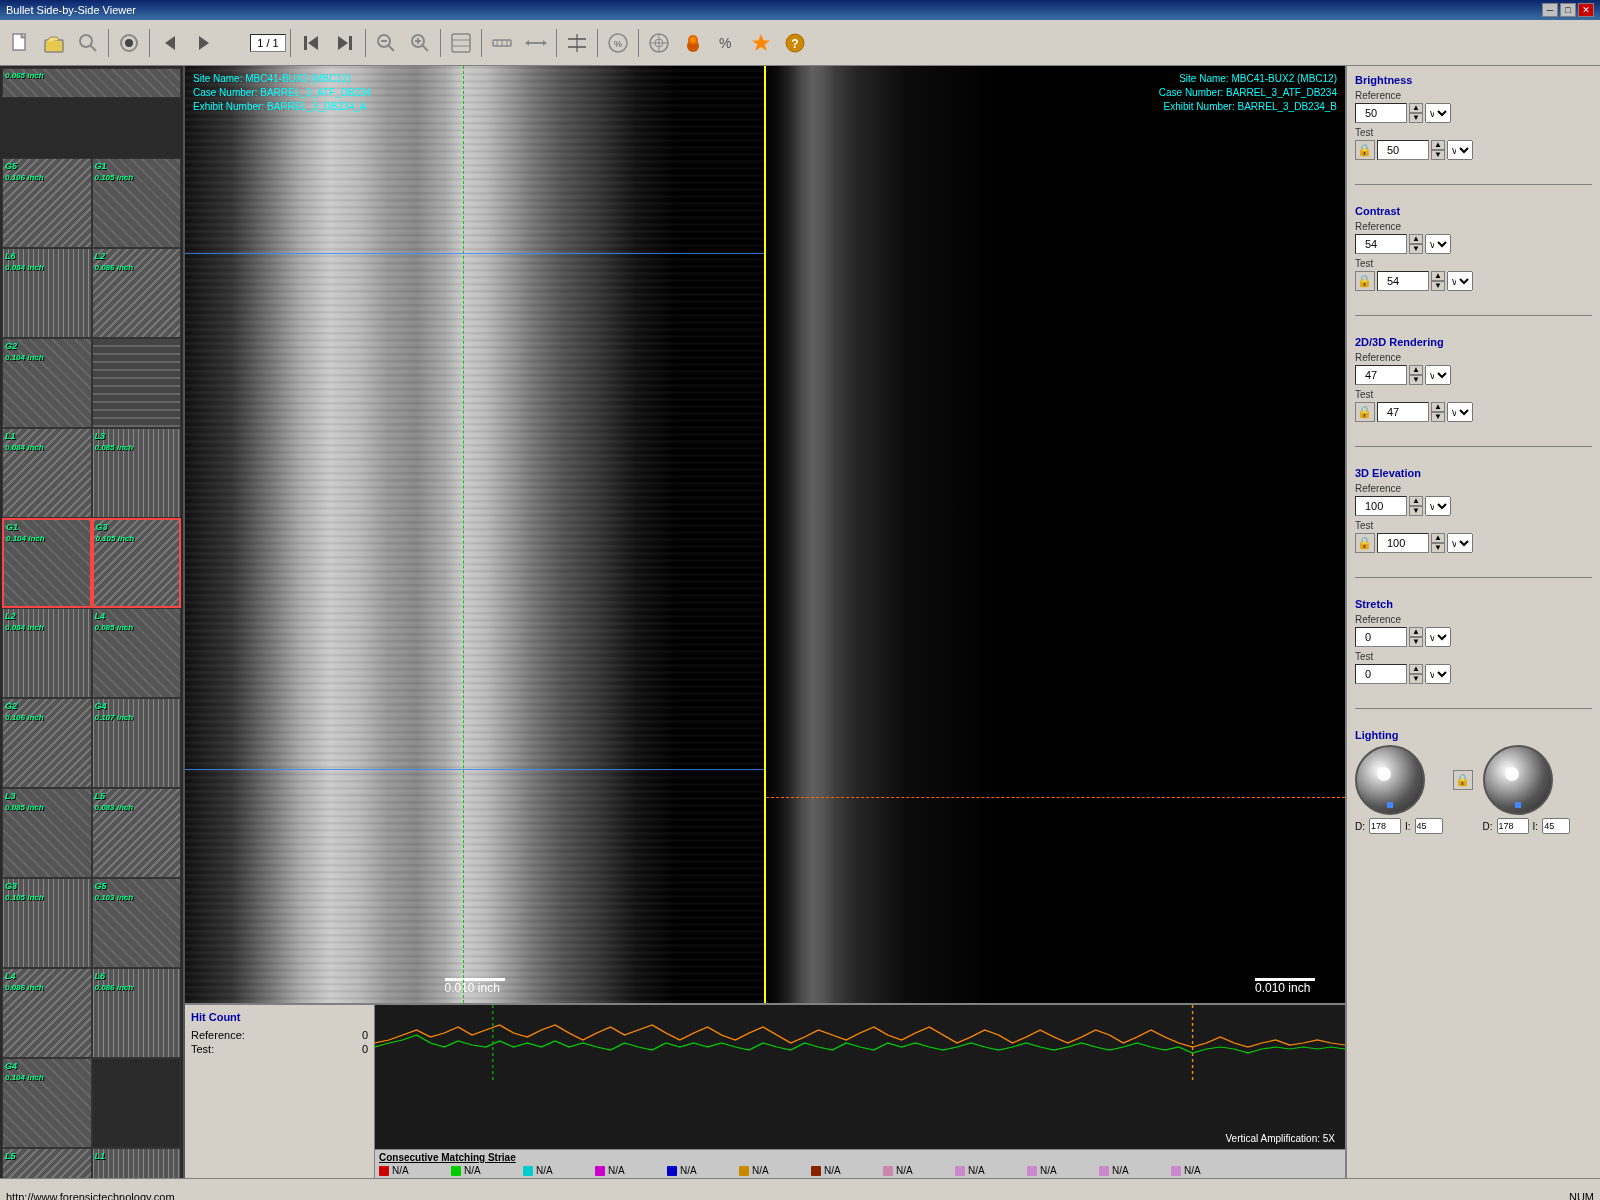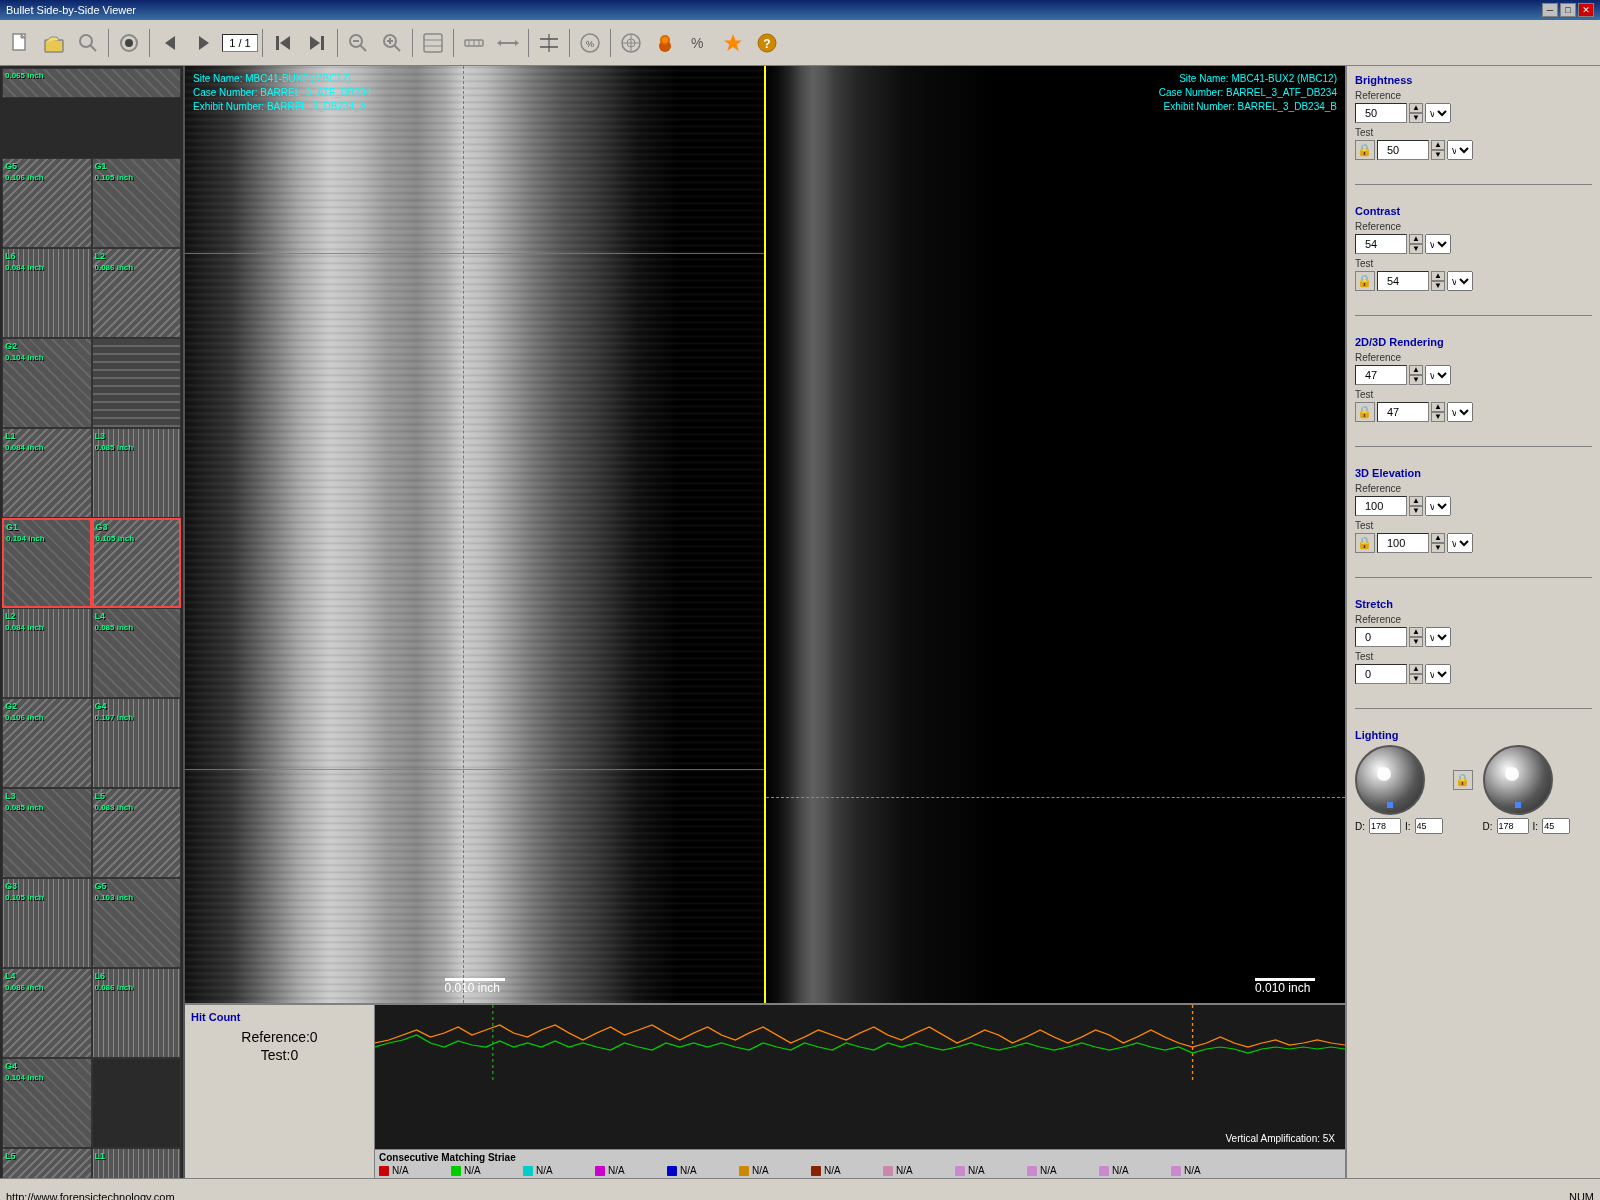--- a/index.html
+++ b/index.html
@@ -44,20 +44,21 @@
       font-size: 16px;
     }
     .toolbar-separator { width: 1px; height: 28px; background: #808080; margin: 0 2px; }
     .nav-display {
       background: white;
       border: 1px inset #808080;
       padding: 2px 4px;
       font-size: 11px;
       width: 36px;
       text-align: center;
+      margin-left: 28px;
     }
     
     
     .main-layout {
       display: flex;
       height: calc(1200px - 22px - 46px - 20px);
     }
     
     
     .left-panel {
@@ -80,20 +81,21 @@
     }
     .thumb-item.selected { border: 2px solid #ff4444; }
     .thumb-label {
       position: absolute;
       top: 2px; left: 2px;
       color: #00ff88;
       font-size: 9px;
       font-weight: bold;
       text-shadow: 1px 1px 0 black;
       line-height: 1.2;
+      font-style: italic;
     }
     .thumb-img {
       width: 100%; height: 100%;
       background: linear-gradient(135deg, #666 0%, #888 30%, #555 60%, #777 100%);
     }
     
     
     .center-panel {
       flex: 1;
       display: flex;
@@ -201,22 +203,22 @@
       border-right: 1px solid #808080;
     }
     .hit-count-title {
       color: #0000aa;
       font-weight: bold;
       font-size: 11px;
       margin-bottom: 6px;
     }
     .hit-count-row {
       display: flex;
-      justify-content: center;
-      font-size: 14px;
+      justify-content: space-between;
+      font-size: 11px;
       margin: 2px 0;
     }
     
     .chart-area {
       flex: 1;
       background: #1a1a1a;
       position: relative;
       overflow: hidden;
     }
     
@@ -743,21 +745,21 @@
             <line x1="590" y1="0" x2="590" y2="75" stroke="#ff8800" stroke-width="1" stroke-dasharray="3,3"></line>
 
             <polyline fill="none" stroke="#ff8800" stroke-width="1.2" points="0,38 10,35 20,30 30,25 40,32 50,28 60,22 70,30 80,25 90,20 100,28 110,32 120,25 130,20 140,28 150,35 160,28 170,22 180,30 190,25 200,20 210,28 220,35 230,28 240,22 250,30 260,35 270,28 280,22 290,30 300,38 310,32 320,25 330,30 340,35 350,28 360,22 370,30 380,35 390,28 400,22 410,30 420,38 430,32 440,25 450,30 460,38 470,32 480,25 490,32 500,38 510,32 520,25 530,30 540,38 550,32 560,25 570,32 580,38 590,42 600,38 610,32 620,38 630,42 640,38 650,35 660,40 670,38 680,35 690,38 700,40"></polyline>
 
             <polyline fill="none" stroke="#00cc00" stroke-width="1.2" points="0,42 10,38 20,35 30,30 40,38 50,42 60,36 70,40 80,42 90,36 100,42 110,38 120,42 130,36 140,42 150,38 160,42 170,45 180,38 190,42 200,45 210,38 220,42 230,38 240,42 250,38 260,42 270,45 280,38 290,42 300,45 310,38 320,42 330,45 340,38 350,42 360,45 370,38 380,42 390,38 400,42 410,45 420,42 430,38 440,42 450,45 460,42 470,38 480,42 490,45 500,42 510,38 520,42 530,45 540,42 550,38 560,42 570,45 580,42 590,48 600,44 610,42 620,44 630,48 640,44 650,42 660,44 670,42 680,44 690,42 700,44"></polyline>
           </svg>
           <div class="vertical-amp">Vertical Amplification: 5X</div>
         </div>
 
         <div style="background:#c8c8c8;border-top:1px solid #888;padding:2px 4px;">
-          <div style="font-size:10px;font-weight:bold;margin-bottom:2px;">Consecutive Matching Striae</div>
+          <div style="font-size:10px;font-weight:bold;margin-bottom:2px;text-decoration:underline;">Consecutive Matching Striae</div>
           <div style="display:flex;">
             <div class="cms-legend-item">
               <div class="legend-dot" style="background:#cc0000;"></div>N/A
             </div>
             <div class="cms-legend-item">
               <div class="legend-dot" style="background:#00cc00;"></div>N/A
             </div>
             <div class="cms-legend-item">
               <div class="legend-dot" style="background:#00cccc;"></div>N/A
             </div>

